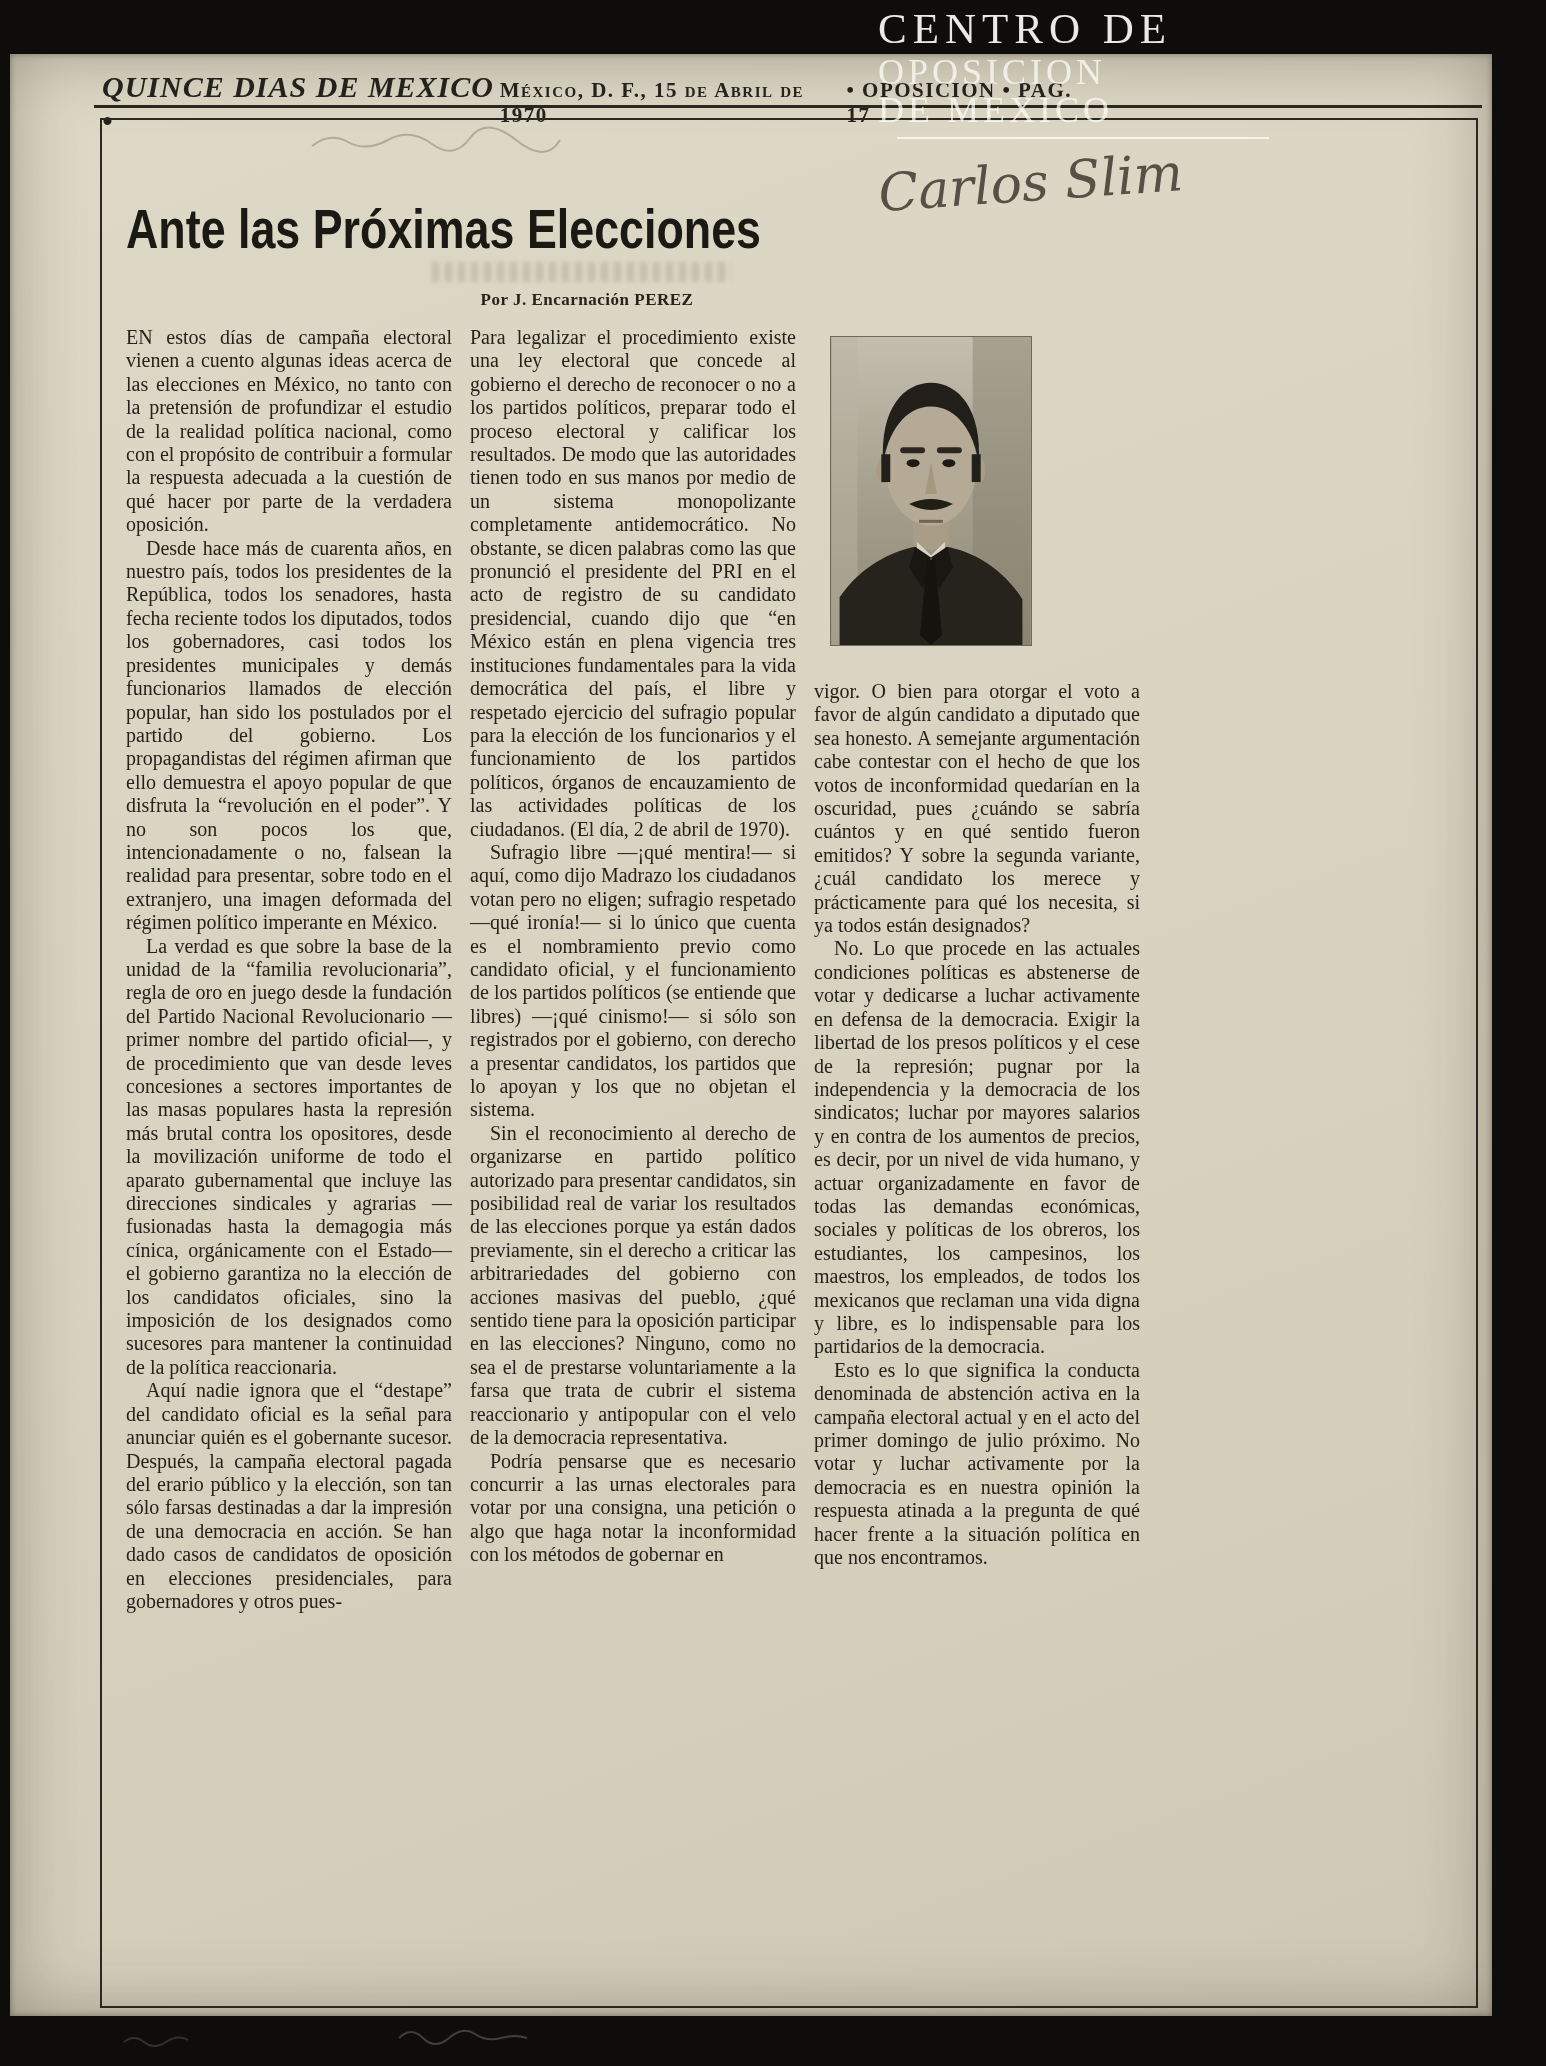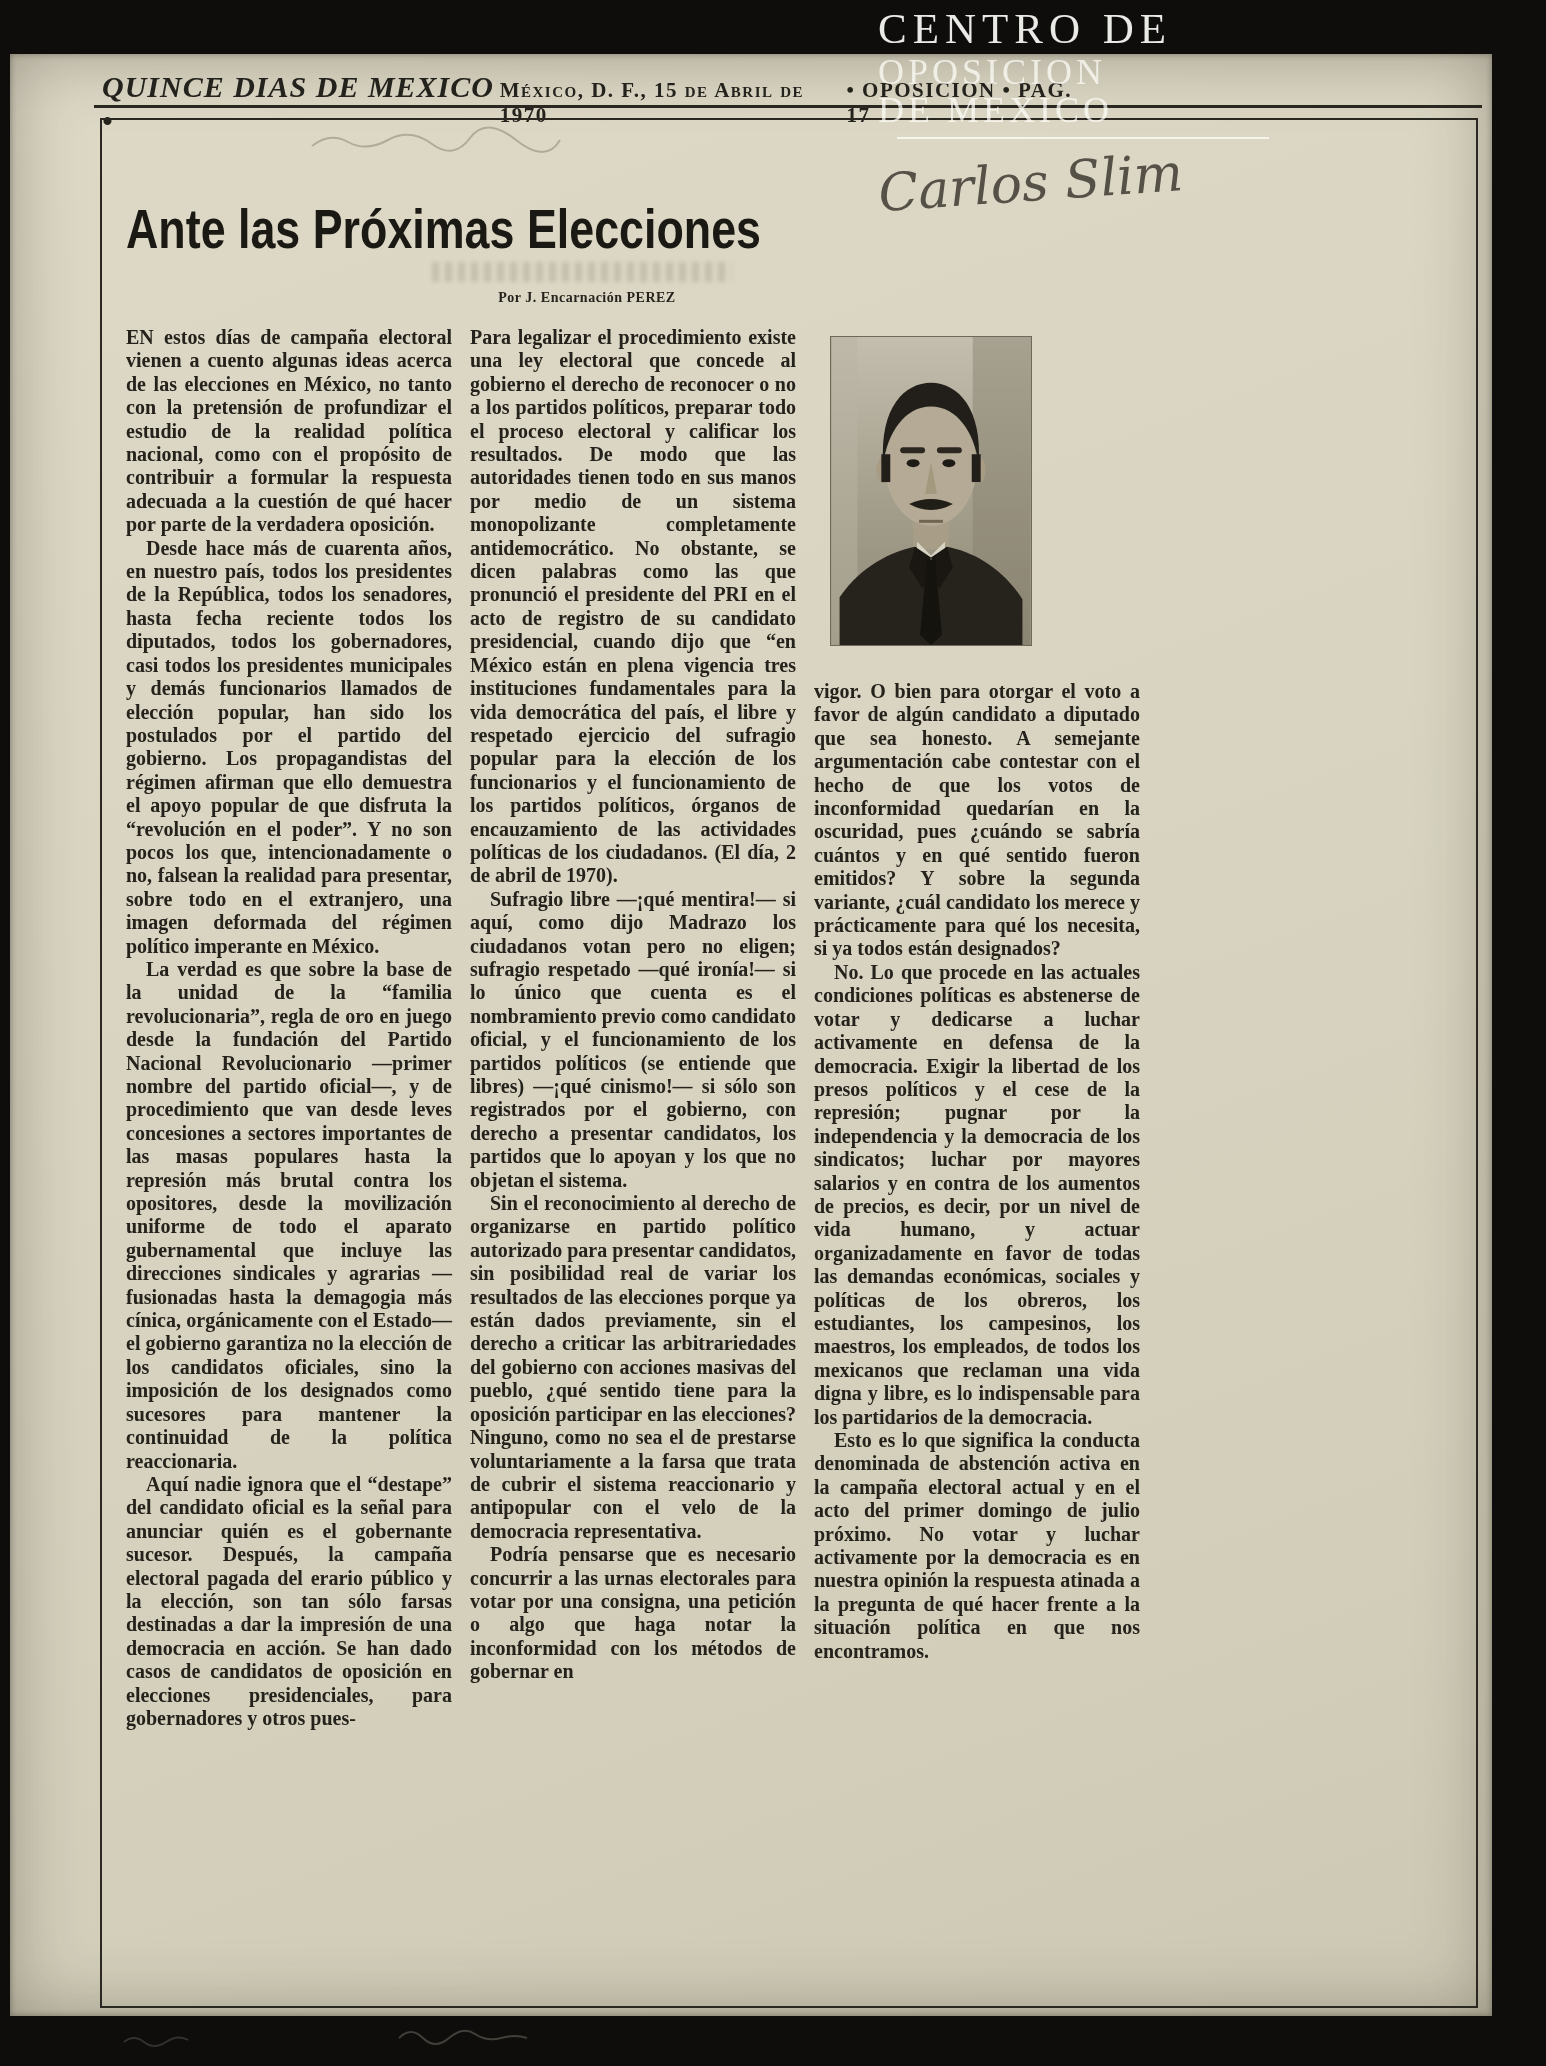--- a/index.html
+++ b/index.html
@@ -16,28 +16,28 @@
   .hdr-center{font-variant:small-caps;font-size:21px;letter-spacing:1.5px;font-weight:600;}
   .hdr-right{font-weight:bold;font-size:21px;letter-spacing:1.5px;}
   .header-rule{position:absolute;left:84px;top:51px;width:1388px;height:3px;background:#2a2721;}
   
   .article-box{position:absolute;left:90px;top:64px;width:1378px;height:1890px;
                border:2px solid #2b2721;box-sizing:border-box;}
   .headline{position:absolute;left:24px;top:76px;white-space:nowrap;
             font-family:"Liberation Sans",sans-serif;font-weight:bold;font-size:56px;
             color:#1b1914;transform:scaleX(.8);transform-origin:left top;letter-spacing:0px;}
   .byline{position:absolute;left:295px;top:170px;width:380px;text-align:center;
-          font-weight:bold;font-size:14px;color:#26231d;letter-spacing:.5px;}
+          font-weight:bold;font-size:17px;color:#26231d;letter-spacing:.5px;}
   .ghost-smudge{position:absolute;left:330px;top:142px;width:300px;height:20px;
                 background:repeating-linear-gradient(90deg,rgba(90,85,70,.18) 0 7px,rgba(0,0,0,0) 7px 13px);
                 filter:blur(2px);}
   .columns{position:absolute;left:24px;top:206px;width:1022px;display:flex;gap:18px;}
   .col{width:326px;color:#25221c;font-size:20px;line-height:23.4px;
        text-align:justify;}
-  .col p{margin:0;text-indent:20px;font-weight:bold;}
+  .col p{margin:0;text-indent:20px;}
   .col .paras p:first-child{text-indent:0;}
   
   .photo{margin:10px 0 34px 16px;width:202px;height:310px;
          border:1px solid rgba(70,63,50,.55);box-sizing:border-box;
          background:#a29c8a;}
   .photo svg{display:block;width:100%;height:100%;}
   
   .pencil-mark{position:absolute;left:205px;top:6px;opacity:.3;}
   
   .band-mark{position:absolute;left:395px;top:2022px;opacity:.25;}

